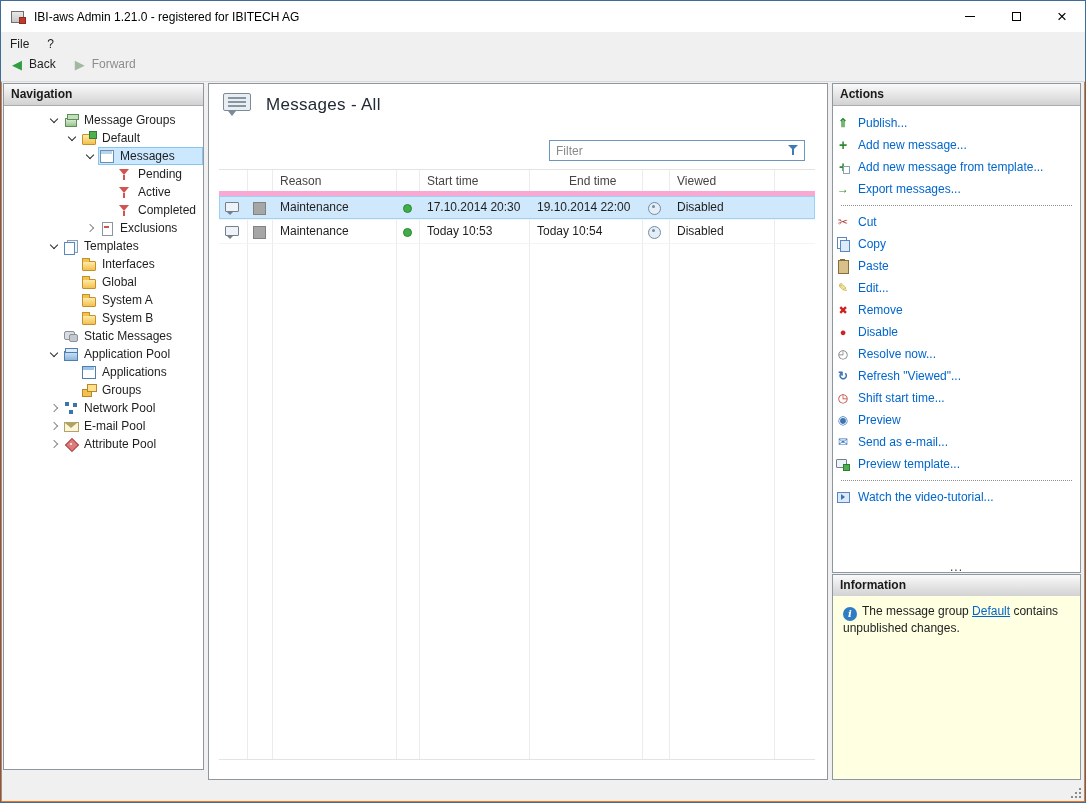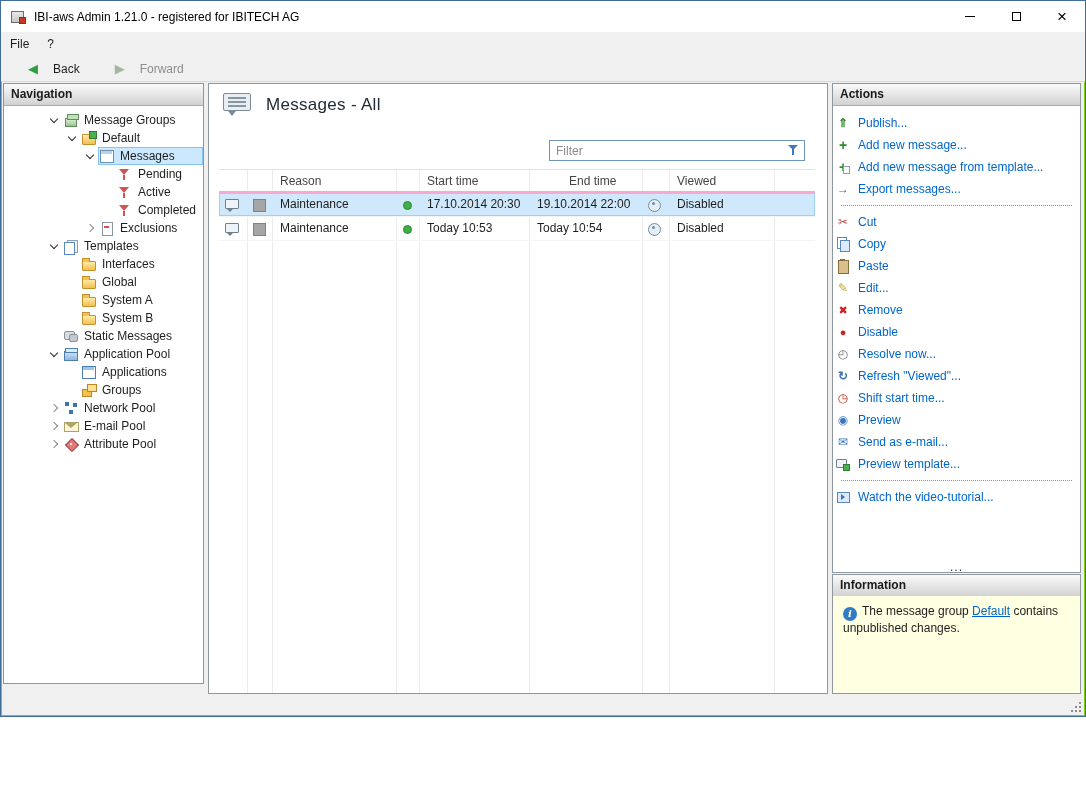--- a/index.html
+++ b/index.html
@@ -1,35 +1,35 @@
 <!DOCTYPE html>
 <html><head>
 <meta charset="utf-8">
 <style>
   html,body{margin:0;padding:0;background:#fff;}
   body{width:1086px;height:803px;font-family:"Liberation Sans",sans-serif;font-size:12px;color:#1e1e1e;overflow:hidden;}
-  .window{position:relative;width:1086px;height:717px;box-sizing:border-box;border:1px solid #3f6d99;background:#84cc16;}
+  .window{position:relative;width:1086px;height:803px;box-sizing:border-box;border:1px solid #3f6d99;background:#f97316;}
 
   
   .titlebar{position:absolute;top:0;left:0;right:0;height:31px;background:#fff;display:flex;align-items:center;}
   .app-icon{position:relative;width:16px;height:16px;margin:0 8px 0 9px;flex:none;}
   .app-icon::before{content:"";position:absolute;left:1px;top:2px;width:11px;height:10px;background:linear-gradient(#e8e8e8,#c7c7c7);border:1px solid #6e6e6e;}
   .app-icon::after{content:"";position:absolute;right:0;bottom:1px;width:5px;height:5px;background:#c0392b;border:1px solid #8e2a20;}
   .title-text{font-size:12px;color:#000;}
   .win-controls{margin-left:auto;display:flex;height:31px;}
   .win-btn{width:46px;height:31px;display:flex;align-items:center;justify-content:center;cursor:default;}
   .glyph-min{display:block;width:10px;height:1px;background:#000;}
   .glyph-max{display:block;width:9px;height:9px;border:1px solid #000;box-sizing:border-box;background:#fff;}
   .glyph-close::before{content:"×";font-size:17px;line-height:17px;color:#000;}
 
   
   .menubar{position:absolute;top:31px;left:0;right:0;height:24px;background:#f0f0f0;display:flex;align-items:center;}
   .menu-item{padding:0 9px;height:24px;line-height:24px;}
   .toolbar{position:absolute;top:55px;left:0;right:0;height:26px;background:#f0f0f0;border-bottom:1px solid #d9d9d9;display:flex;align-items:center;box-sizing:border-box;}
-  .tb-btn{display:flex;align-items:center;gap:12px;padding:0 8px;height:24px;color:#1e1e1e;margin-left:16px;}
+  .tb-btn{display:flex;gap:4px;padding:0 8px;height:24px;color:#1e1e1e;}
   .tb-btn.disabled{color:#8d8d8d;}
   .tb-ic{width:16px;height:16px;text-align:center;line-height:16px;font-size:13px;flex:none;}
   .tb-back::before{content:"◀";color:#2f9e41;}
   .tb-fwd::before{content:"▶";color:#a3b8a3;}
 
   
   .workspace{position:absolute;top:81px;left:1px;right:1px;bottom:20px;background:#f0f0f0;}
   .panel{position:absolute;background:#fff;border:1px solid #8f979e;box-sizing:border-box;}
   .panel-header{height:21px;line-height:21px;padding-left:7px;font-weight:bold;color:#1a1a1a;background:linear-gradient(#fafafa,#d2d2d2);border-bottom:1px solid #a8adb2;}
   .nav-panel{left:1px;top:1px;width:201px;bottom:12px;}
@@ -95,21 +95,21 @@
   .bb-tail{display:block;width:0;height:0;border-left:4px solid transparent;border-right:4px solid transparent;border-top:5px solid #7c8b98;margin-left:5px;}
   .main-title{font-size:17px;color:#222b35;font-weight:400;letter-spacing:.3px;}
   .filter-wrap{position:absolute;left:340px;top:56px;width:256px;height:21px;}
   .filter-input{width:256px;height:21px;box-sizing:border-box;border:1px solid #6e96bd;padding:2px 22px 2px 6px;font-family:"Liberation Sans",sans-serif;font-size:12px;outline:none;}
   .filter-input::placeholder{color:#8a8a8a;}
   .filter-funnel{position:absolute;right:5px;top:5px;width:12px;height:11px;}
   .filter-funnel::before{content:"";position:absolute;left:0;top:0;width:0;height:0;border-left:5px solid transparent;border-right:5px solid transparent;border-top:5px solid #3c7ab8;}
   .filter-funnel::after{content:"";position:absolute;left:4px;top:4px;width:2px;height:6px;background:#3c7ab8;}
   .listview{position:absolute;left:10px;top:85px;width:596px;height:589px;border-top:1px solid #e3e3e3;border-bottom:1px solid #e3e3e3;}
   .colline{position:absolute;top:0;bottom:0;width:1px;background:#ececec;}
-  .lv-header{position:relative;display:flex;height:21px;border-bottom:2px solid #f9a8d4;align-items:center;}
+  .lv-header{position:relative;display:flex;height:21px;border-bottom:5px solid #f9a8d4;align-items:center;}
   .lv-hcell{box-sizing:border-box;padding-left:8px;color:#444;white-space:nowrap;overflow:hidden;}
   .lv-row{position:relative;display:flex;height:23px;align-items:center;border-bottom:1px solid #f4f4f4;}
   .lv-row.selected{background:#cfe8fb;box-shadow:inset 0 0 0 1px #9ad1f5;}
   .lv-cell{box-sizing:border-box;white-space:nowrap;overflow:hidden;display:flex;align-items:center;}
   .lv-cell.text{padding-left:8px;display:block;line-height:23px;}
   .lv-cell.center{justify-content:center;}
 
   
   .actions-list{padding-top:6px;}
   .action-item{display:flex;align-items:center;height:22px;padding-left:2px;gap:7px;color:#0066cc;cursor:default;white-space:nowrap;}

